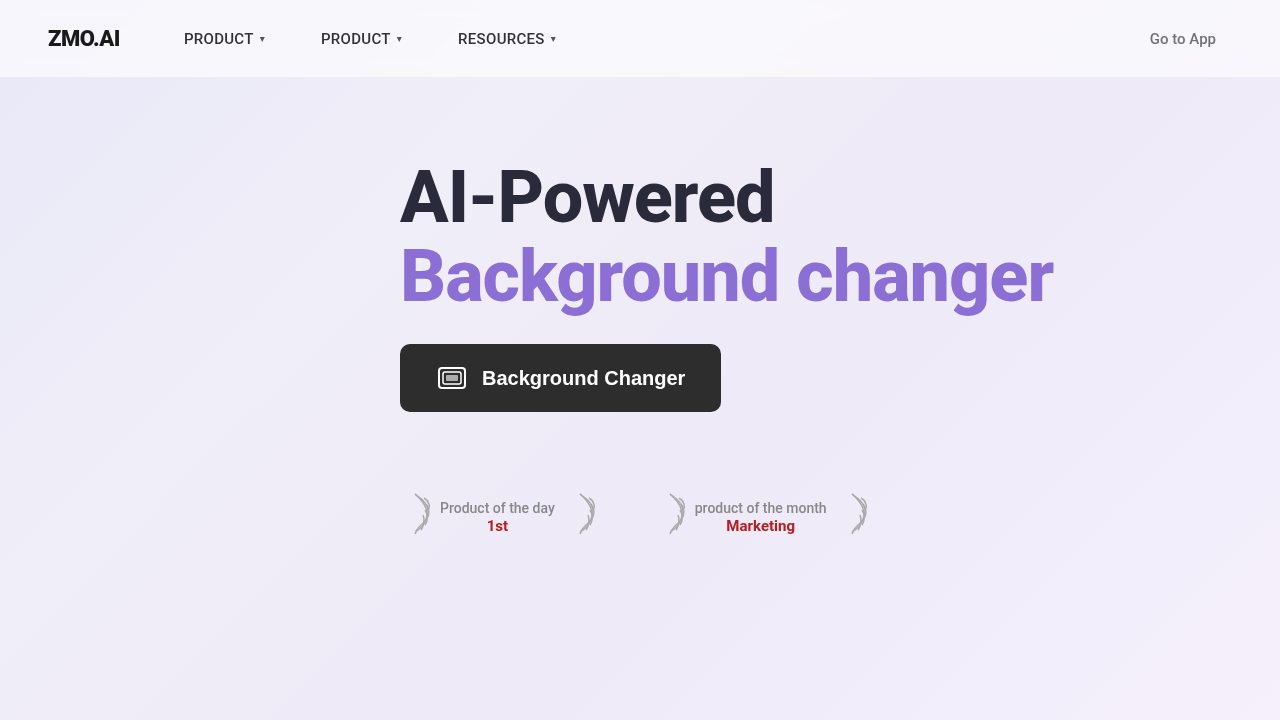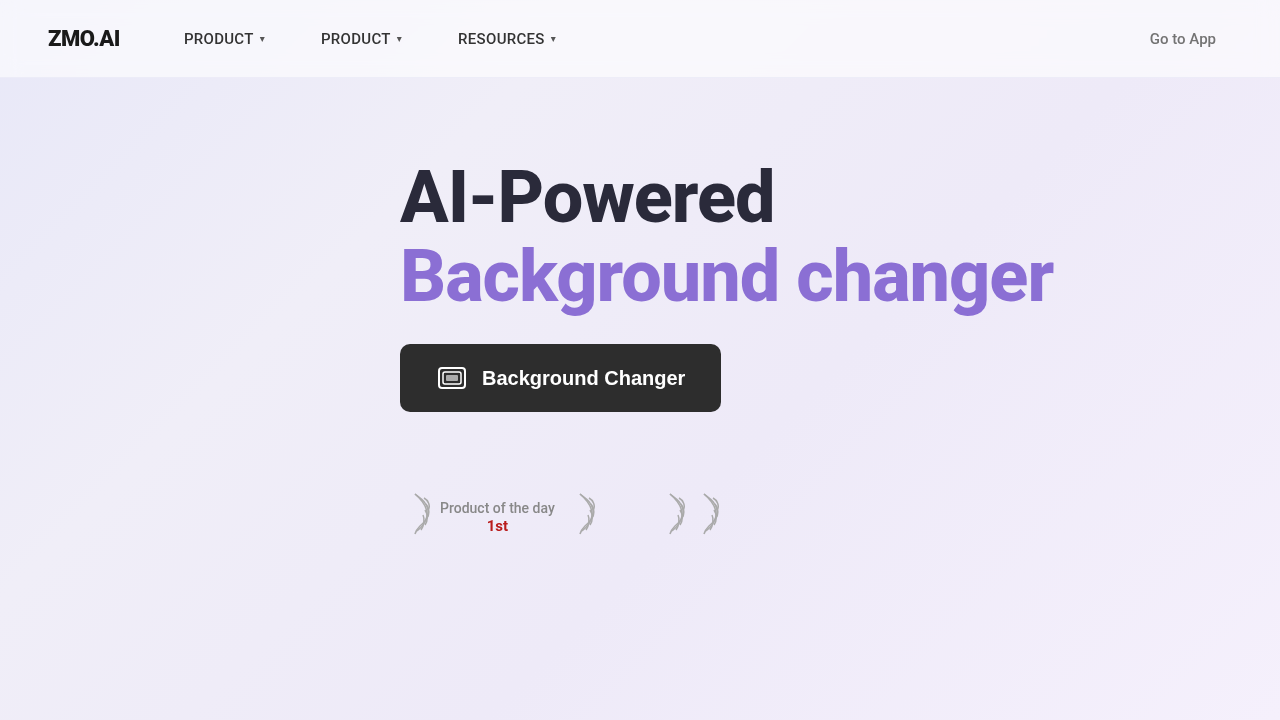--- a/index.html
+++ b/index.html
@@ -253,20 +253,24 @@
       <span class="laurel-left">
         <svg width="30" height="44" viewBox="0 0 30 44" fill="none">
           <path d="M15 2 C10 6, 3 10, 2 18 C1 24, 5 30, 10 34 C12 36, 14 38, 15 42" stroke="#aaa" stroke-width="1.5" fill="none"></path>
           <path d="M15 2 C8 8, 2 15, 3 24 C4 30, 8 35, 13 39" stroke="#aaa" stroke-width="1.5" fill="none"></path>
           <path d="M2 18 C-1 14, 2 8, 6 6" stroke="#aaa" stroke-width="1.5" fill="none"></path>
           <path d="M3 26 C0 22, 1 16, 4 12" stroke="#aaa" stroke-width="1.5" fill="none"></path>
           <path d="M5 33 C2 29, 2 22, 5 18" stroke="#aaa" stroke-width="1.5" fill="none"></path>
           <path d="M9 38 C6 34, 5 27, 7 23" stroke="#aaa" stroke-width="1.5" fill="none"></path>
         </svg>
       </span>
+      <div class="badge-content">
+        <span class="badge-label">product of the month</span>
+        <span class="badge-value">Marketing</span>
+      </div>
       <span class="laurel-right">
         <svg width="30" height="44" viewBox="0 0 30 44" fill="none">
           <path d="M15 2 C20 6, 27 10, 28 18 C29 24, 25 30, 20 34 C18 36, 16 38, 15 42" stroke="#aaa" stroke-width="1.5" fill="none"></path>
           <path d="M15 2 C22 8, 28 15, 27 24 C26 30, 22 35, 17 39" stroke="#aaa" stroke-width="1.5" fill="none"></path>
           <path d="M28 18 C31 14, 28 8, 24 6" stroke="#aaa" stroke-width="1.5" fill="none"></path>
           <path d="M27 26 C30 22, 29 16, 26 12" stroke="#aaa" stroke-width="1.5" fill="none"></path>
           <path d="M25 33 C28 29, 28 22, 25 18" stroke="#aaa" stroke-width="1.5" fill="none"></path>
           <path d="M21 38 C24 34, 25 27, 23 23" stroke="#aaa" stroke-width="1.5" fill="none"></path>
         </svg>
       </span>

